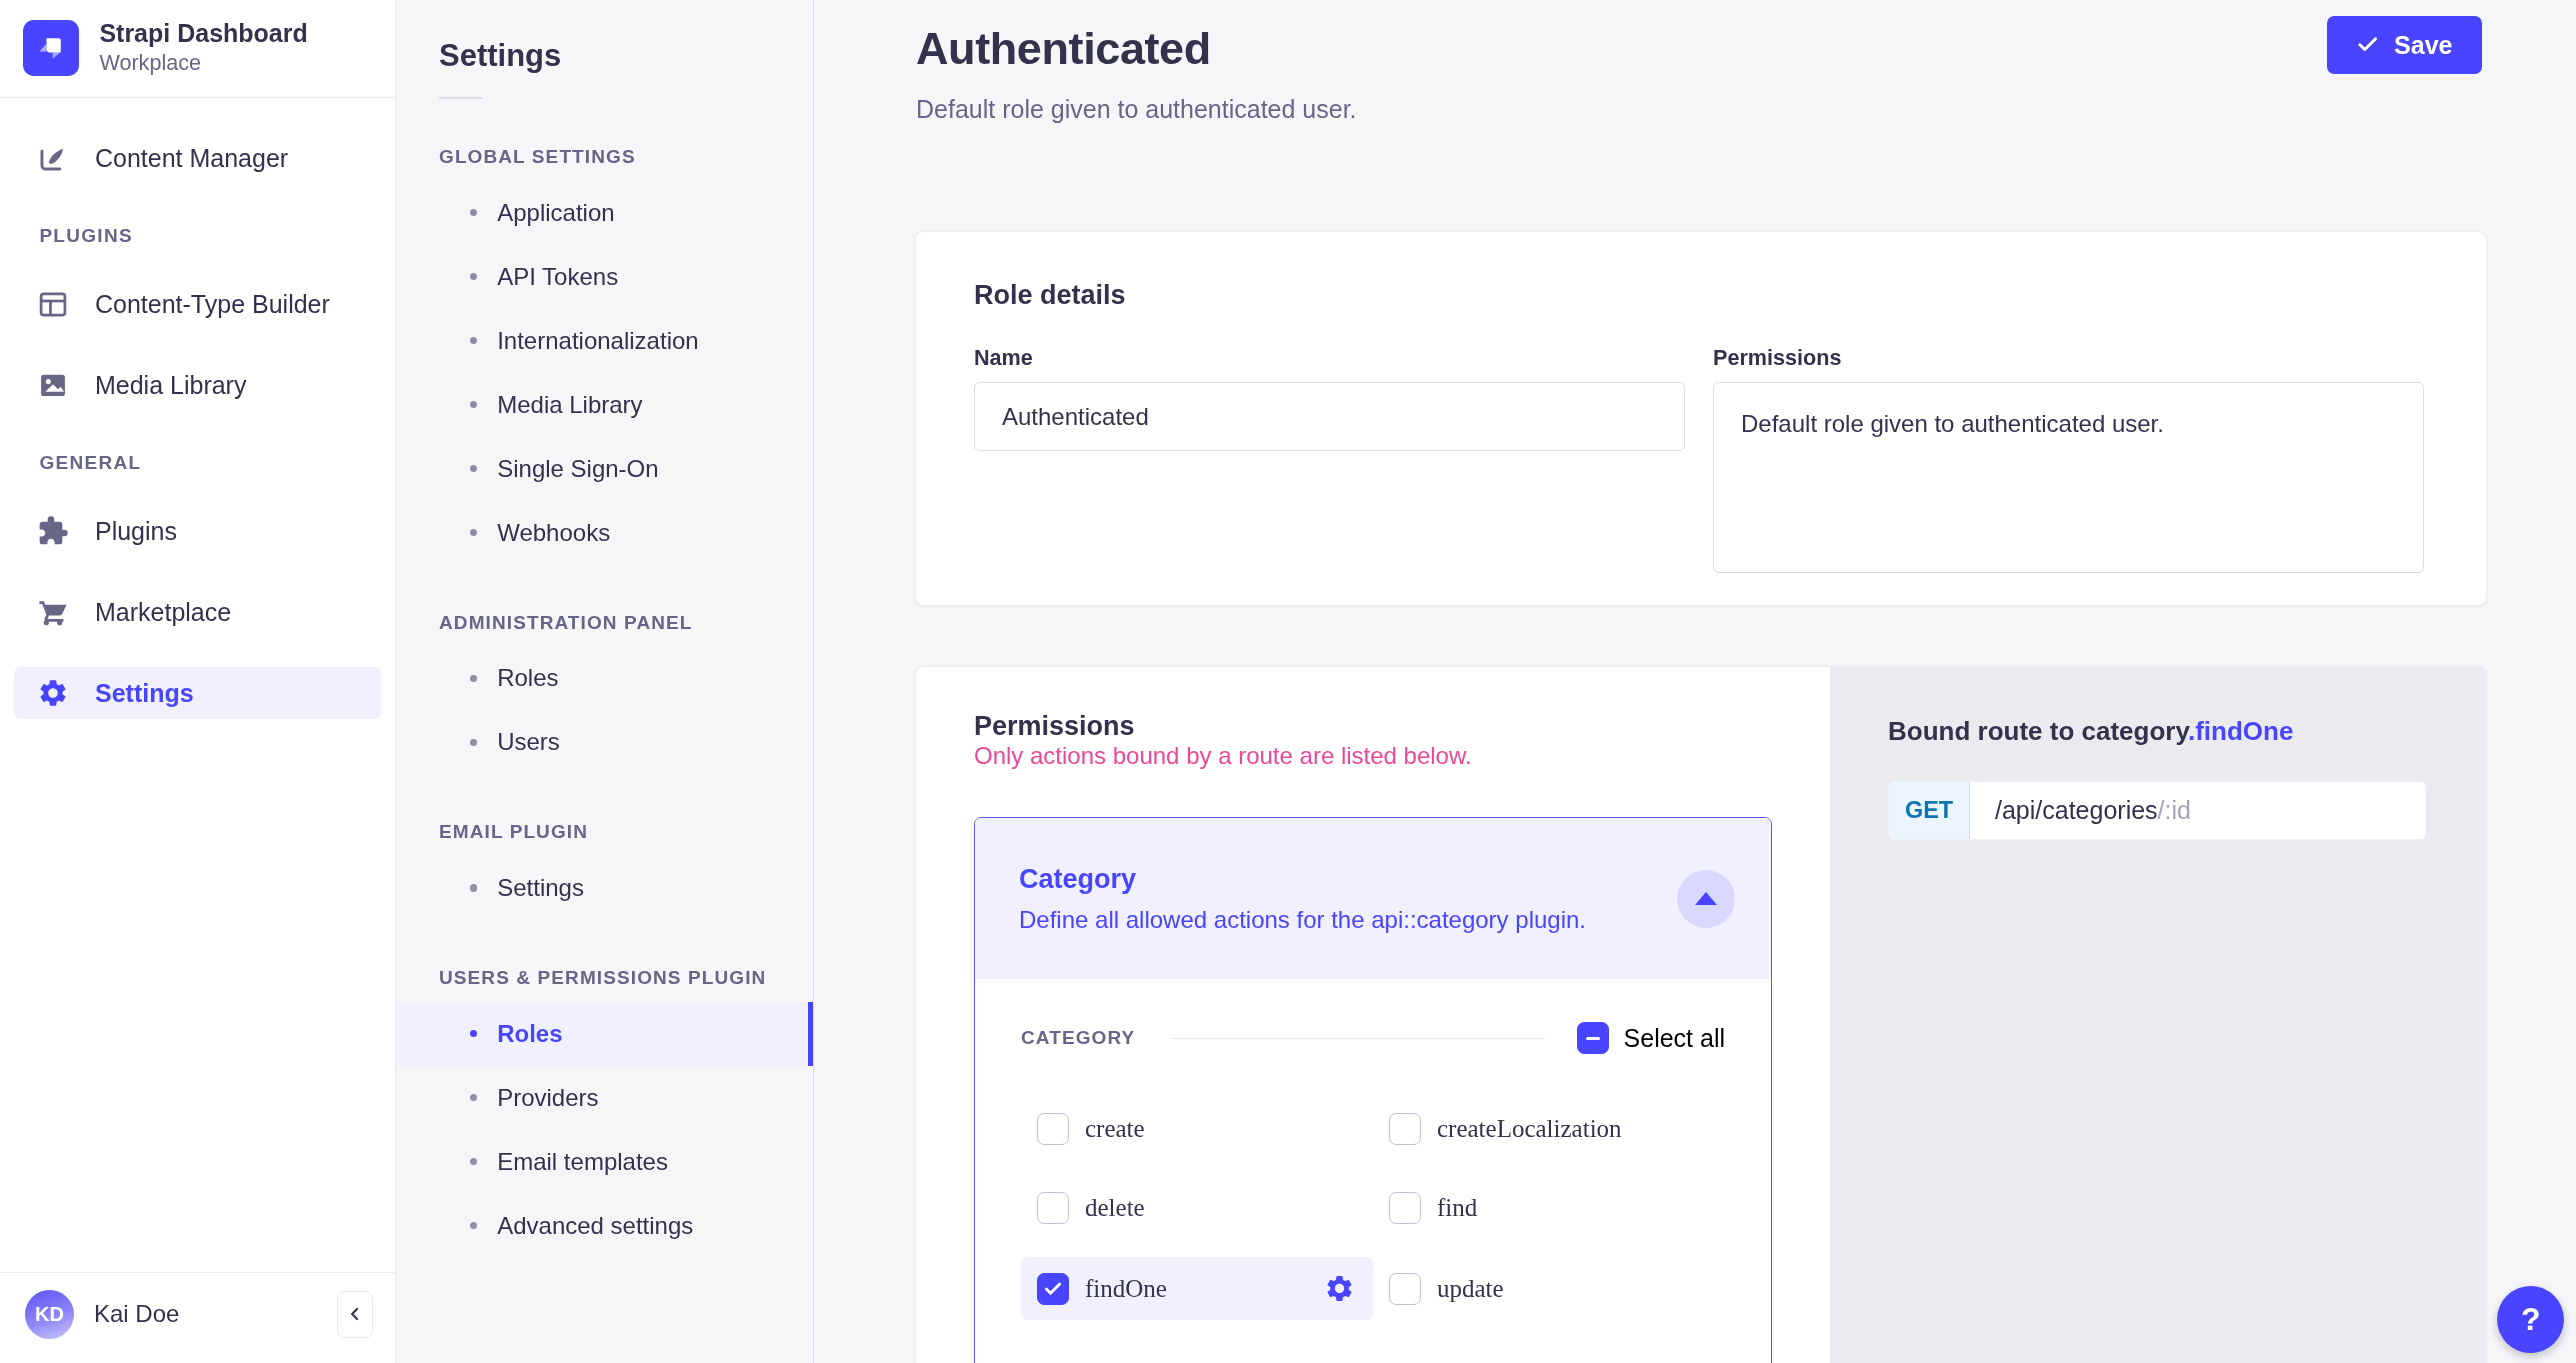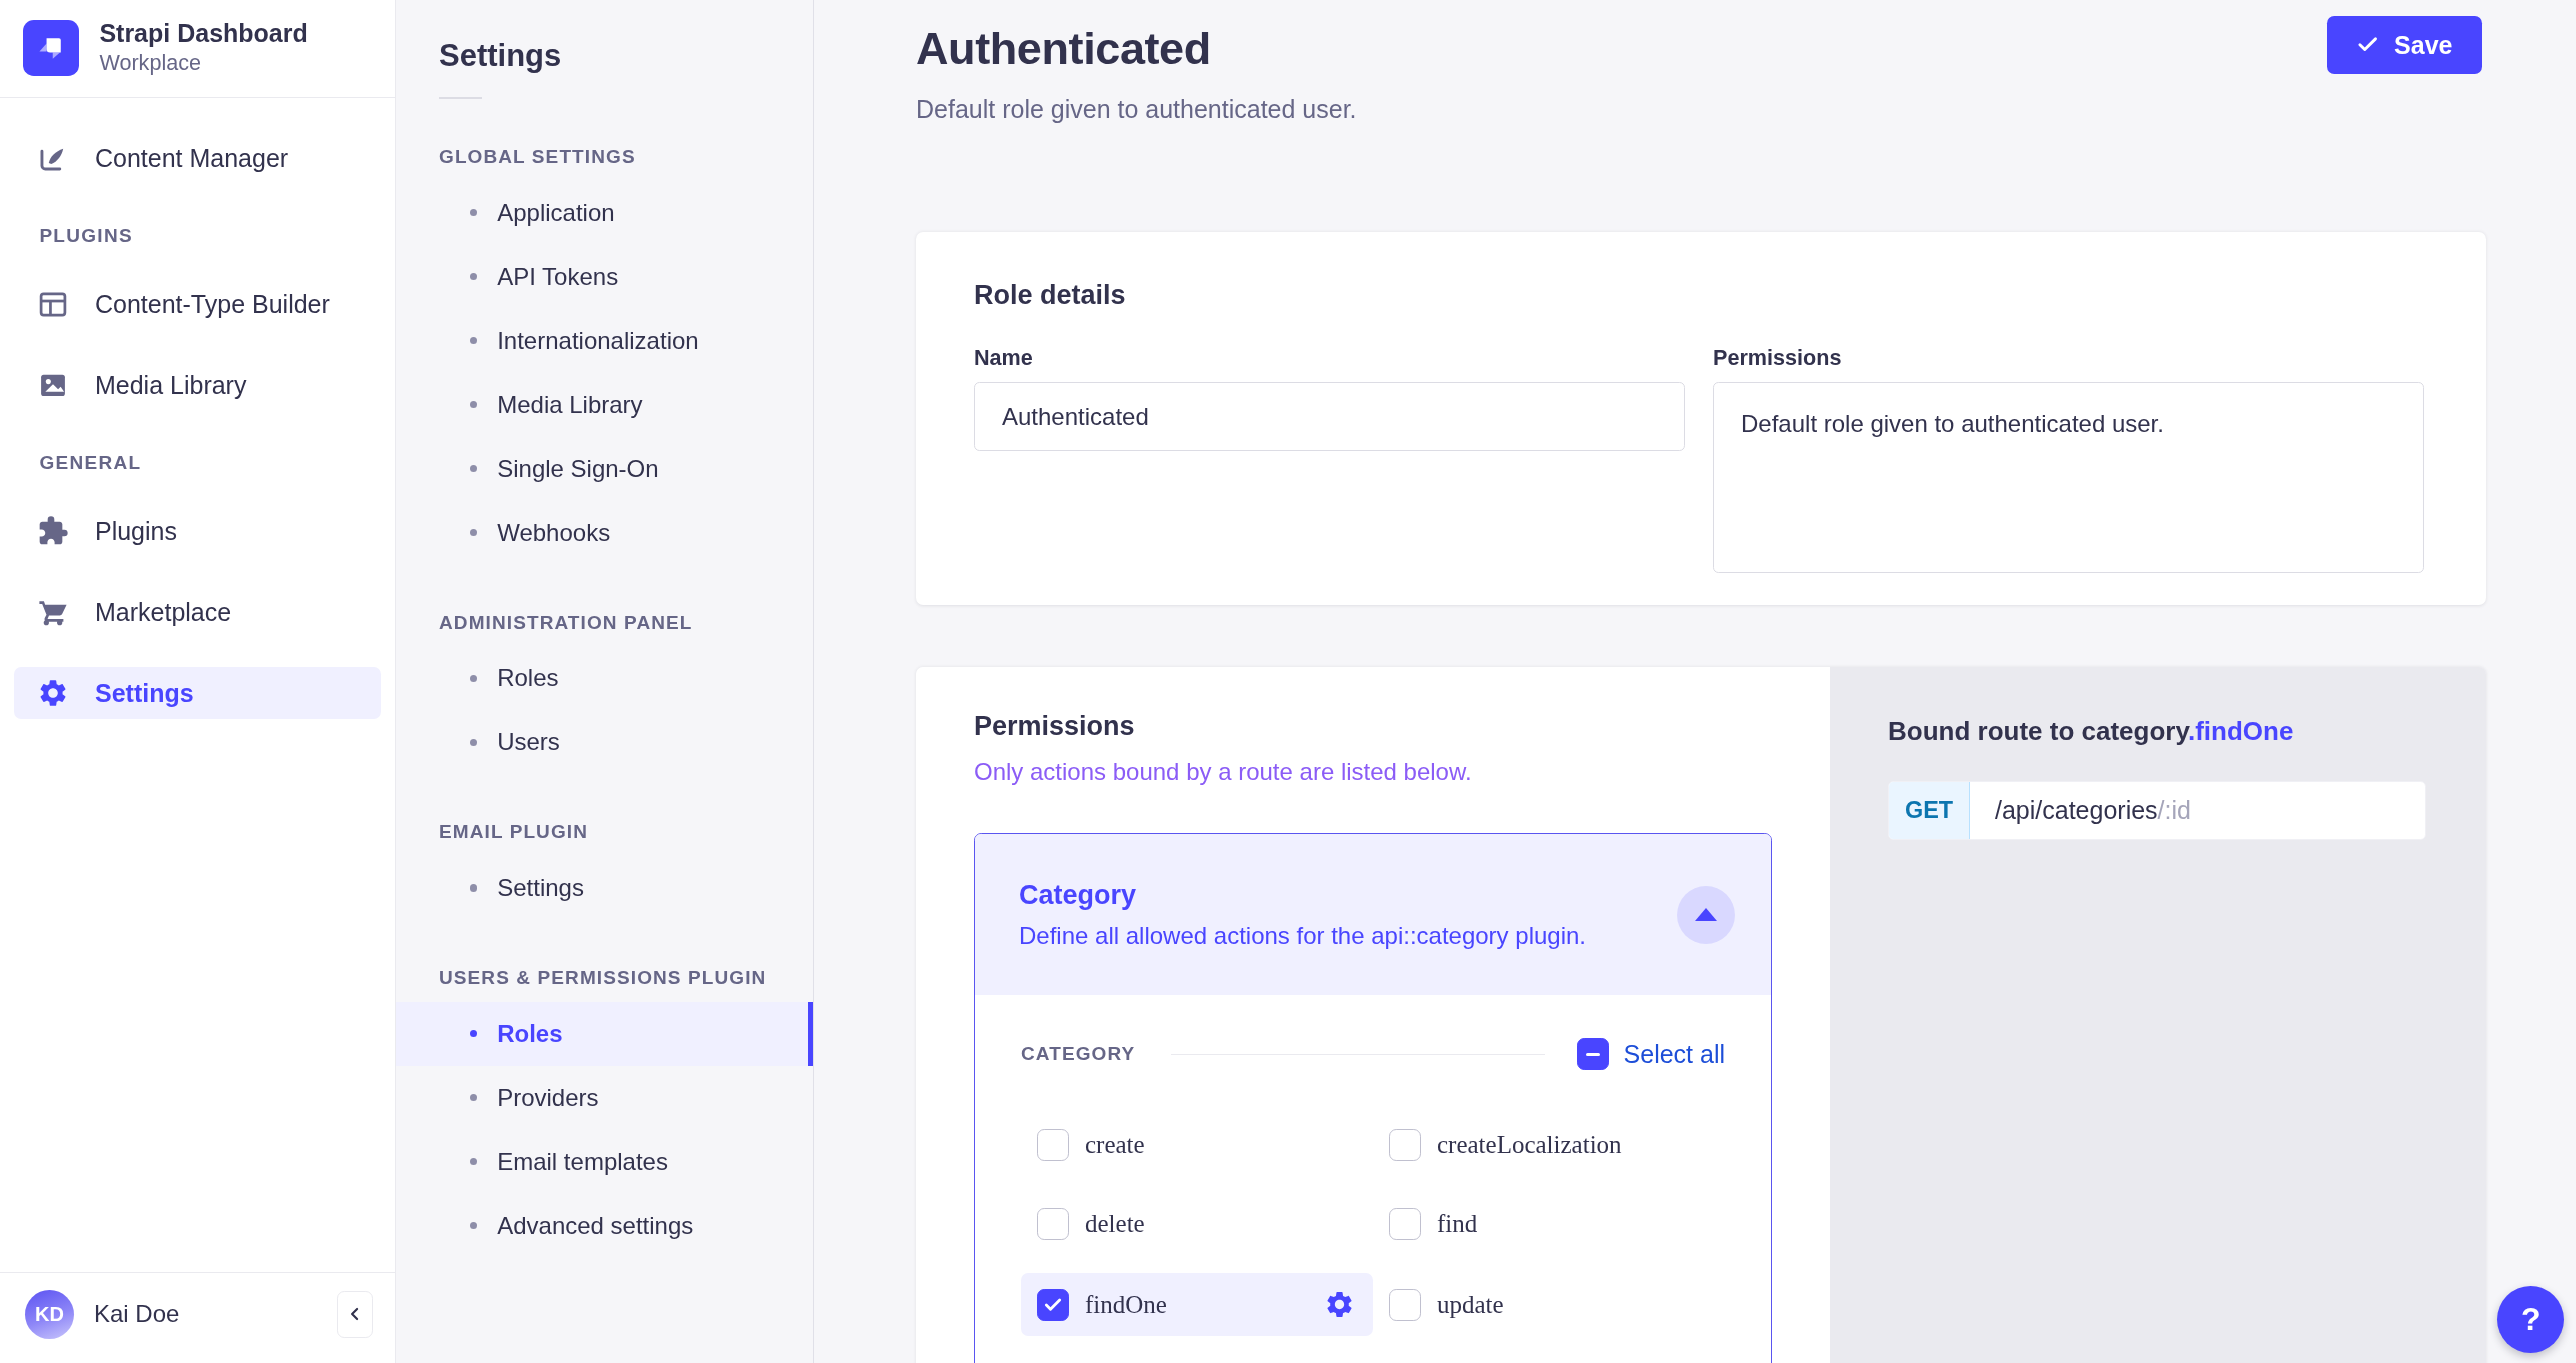--- a/index.html
+++ b/index.html
@@ -97,40 +97,40 @@
     font-size:24px; color:#32324d; padding:0 27px; font-family:"Liberation Sans",sans-serif; outline:none;
   }
   .text-area {
     width:100%; height:191px; border:0.9px solid #dcdce4; border-radius:5.4px; background:#fff;
     font-size:24px; color:#32324d; padding:23.4px 27px; font-family:"Liberation Sans",sans-serif;
     resize:none; outline:none; line-height:1.45;
   }
   
   .perm-row { display:flex; margin-top:62px; height:701px; overflow:hidden; border-radius:7.2px 7.2px 0 0; box-shadow:0 0.9px 3.6px rgba(33,33,52,0.1); }
   .perm-card { width:914px; min-width:914px; background:#fff; padding:44px 58px 0 58px; }
-  .perm-subtitle { font-size:24px; color:#8b5cf6; margin-top:16px; }
+  .perm-subtitle { font-size:24px; color:#ec4899; margin-top:0; }
   .accordion { margin-top:47px; border:1.8px solid #5a55f0; border-radius:7.2px; overflow:hidden; height:557px; }
   .accordion-header {
     background:#f0f0ff; height:161px; display:flex; align-items:center;
     padding:0 36px 0 44px; cursor:pointer;
   }
   .accordion-titles { flex:1; }
   .accordion-title { font-size:27px; font-weight:600; color:#4945ff; }
   .accordion-desc { font-size:24px; color:#4945ff; margin-top:10.8px; }
   .accordion-toggle {
     width:58px; height:58px; border-radius:50%; background:#d9d8ff; border:none; cursor:pointer;
     display:flex; align-items:center; justify-content:center; flex:0 0 auto;
   }
   .tri-up { width:0; height:0; border-left:11.7px solid transparent; border-right:11.7px solid transparent; border-bottom:13.5px solid #4945ff; }
   .accordion-body { background:#fff; padding:43px 46px 36px 46px; }
   .group-row { display:flex; align-items:center; }
   .group-label { font-size:19px; font-weight:700; letter-spacing:1.1px; color:#666687; }
   .group-line { flex:1; height:0.9px; background:#eaeaef; margin:0 32px 0 36px; }
   .select-all { display:flex; align-items:center; gap:14.4px; cursor:pointer; }
-  .select-all-label { font-size:25px; color:#1d4ed8; }
+  .select-all-label { font-size:25px; color:#000000; }
   .cb {
     width:32px; height:32px; border-radius:7.2px; border:1.8px solid #c0c0cf; background:#fff;
     display:flex; align-items:center; justify-content:center; flex:0 0 auto; cursor:pointer;
   }
   .cb.checked, .cb.indeterminate { background:#4945ff; border-color:#4945ff; }
   .cb .minus { width:14.4px; height:3.6px; border-radius:1.8px; background:#fff; }
   .perm-grid { display:grid; grid-template-columns:1fr 1fr; row-gap:20px; margin-top:45px;font-family:Liberation Serif, serif; }
   .perm-cell { display:flex; align-items:center; gap:16px; padding:13.5px 16px; border-radius:7.2px; }
   .perm-cell.highlight { background:#f0f0ff; }
   .perm-label { font-size:25px; color:#32324d; }

